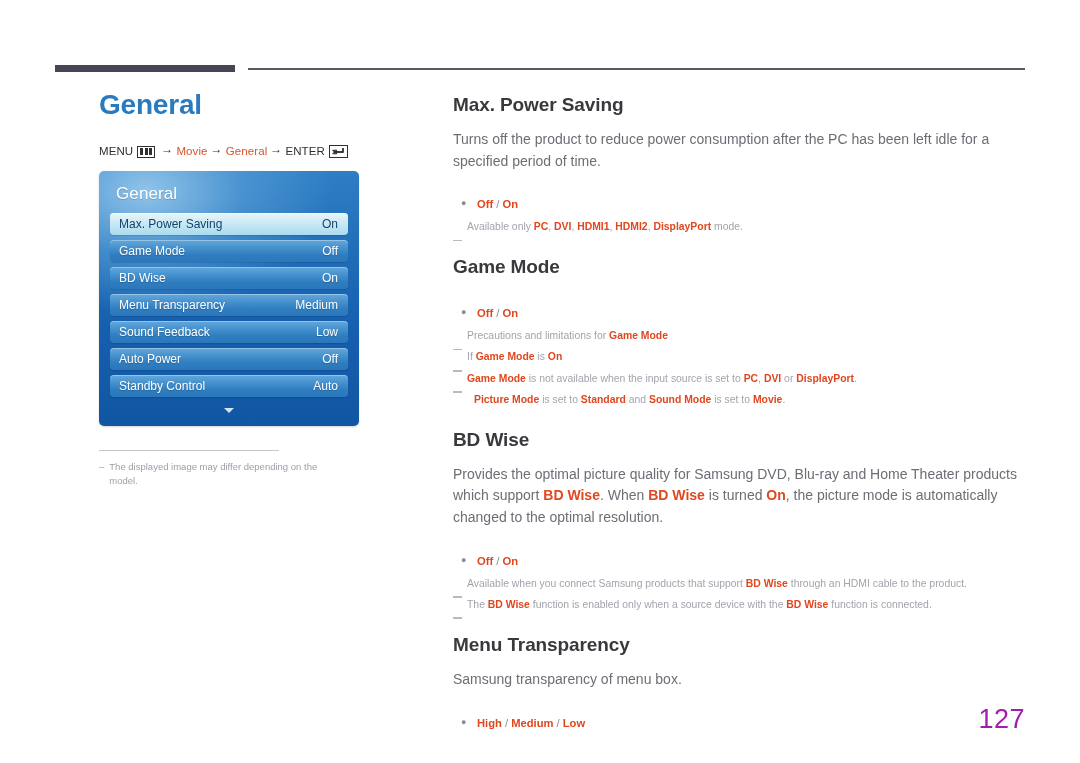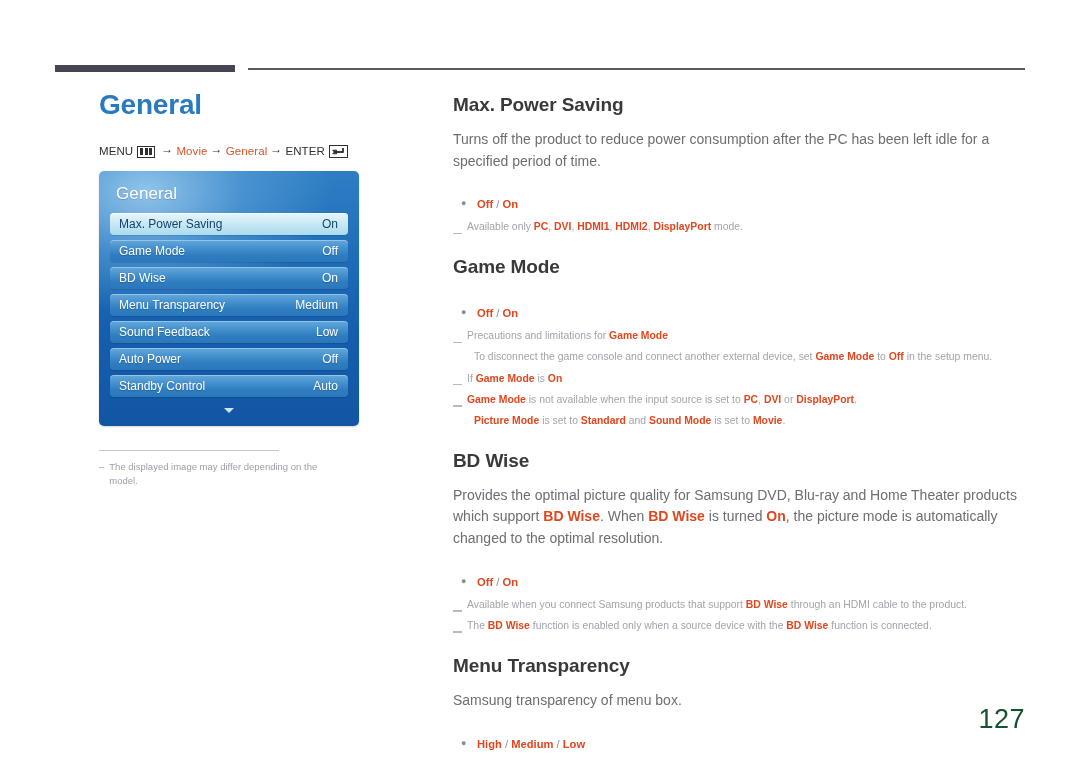--- a/index.html
+++ b/index.html
@@ -205,21 +205,21 @@
     color: #8a8a93;
     font-size: 9px;
     position: relative;
     top: -2px;
   }
   .opts .opt-text { color: #e0471f; font-weight: bold; margin-top: 16px; }
   .opts .opt-text .sep { color: #8a8a93; font-weight: normal; }
 
   .note {
     display: flex;
-    align-items: center;
+    align-items: flex-end;
     font-size: 10.4px;
     color: #a3a3ad;
     line-height: 1.55;
     margin-bottom: 5px;
   }
   .note .ndash {
     flex: none;
     width: 11px;
     margin-right: 3px;
     position: relative;
@@ -238,21 +238,21 @@
     line-height: 1.55;
     margin: 0 0 5px 21px;
   }
   .em { color: #e0471f; font-weight: bold; }
 
   
   .page-num {
     position: absolute;
     right: 55px; bottom: 28px;
     font-size: 27px;
-    color: #14532d;
+    color: #a21caf;
     letter-spacing: 0.5px;
     font-weight: normal;
   }
 </style>
 </head>
 <body>
 
 <div class="rule-thick"></div>
 <div class="rule-thin"></div>
 
@@ -347,21 +347,20 @@
     <h2 class="sec-title">Game Mode</h2>
     <div class="opts">
       <span class="bullet">●</span>
       <span class="opt-text"><span>Off</span><span class="sep"> / </span><span>On</span></span>
     </div>
 
     <div class="note">
       <span class="ndash"></span>
       <span class="ntext"><span>Precautions and limitations for </span><span class="em">Game Mode</span></span>
     </div>
-    <div class="note-sub"><span>To disconnect the game console and connect another external device, set </span><span class="em">Game Mode</span><span> to </span><span class="em">Off</span><span> in the setup menu.</span></div>
 
     <div class="note">
       <span class="ndash"></span>
       <span class="ntext"><span>If </span><span class="em">Game Mode</span><span> is </span><span class="em">On</span></span>
     </div>
 
     <div class="note">
       <span class="ndash"></span>
       <span class="ntext"><span class="em">Game Mode</span><span> is not available when the input source is set to </span><span class="em">PC</span><span>, </span><span class="em">DVI</span><span> or </span><span class="em">DisplayPort</span><span>.</span></span>
     </div>

